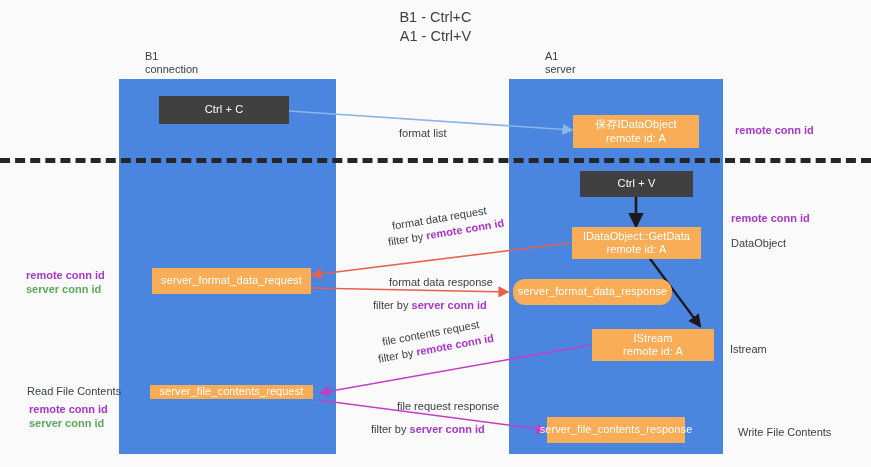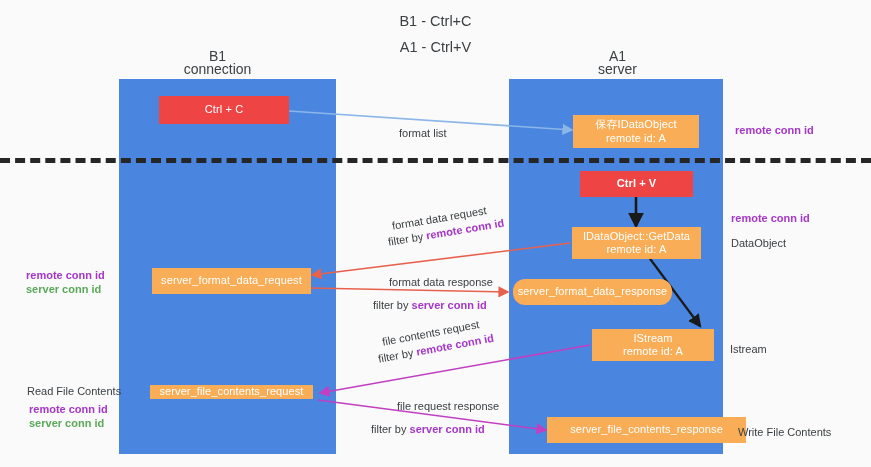--- a/index.html
+++ b/index.html
@@ -16,29 +16,29 @@
     overflow: hidden;
   }
 
   
   .title {
     position: absolute;
     left: 0; right: 0; top: 8px;
     text-align: center;
     font-size: 14.5px;
     color: #3c4043;
-    line-height: 26px;
+    line-height: 19px;
     white-space: pre;
   }
 
   
   .col-head {
     position: absolute;
-    text-align: center;
-    font-size: 14px;
+    text-align: left;
+    font-size: 11px;
     color: #3c4043;
     line-height: 13px;
     white-space: pre;
   }
 
   
   .lane {
     position: absolute;
     background: #4a86e0;
   }
@@ -50,21 +50,21 @@
     flex-direction: column;
     align-items: center;
     justify-content: center;
     color: #ffffff;
     font-size: 11px;
     line-height: 13.5px;
     text-align: center;
     white-space: pre;
     letter-spacing: 0.1px;
   }
-  .box.green  { background: #ef4444; }
+  .box.green  { background: #404040; }
   .box.orange { background: #f9ad57; }
 
   
   .divider {
     position: absolute;
     left: 0; width: 871px;
     height: 0;
     border-top: 5px dashed #262626;
   }
 
@@ -136,35 +136,35 @@
     <line x1="590" y1="345" x2="320" y2="393" stroke="#c23fc2" stroke-width="1.6" marker-end="url(#ah-mag)"></line>
 
     <line x1="318" y1="400" x2="546" y2="430" stroke="#c23fc2" stroke-width="1.6" marker-end="url(#ah-mag)"></line>
   </svg>
 
   <div class="box green" style="left:159px; top:96px; width:130px; height:28px;">Ctrl + C</div>
 
   <div class="box orange" style="left:573px; top:115px; width:126px; height:33px;">保存IDataObject
 remote id: A</div>
 
-  <div class="box green" style="left:580px; top:171px; width:113px; height:26px;font-weight:bold;">Ctrl + V</div>
+  <div class="box green" style="left:580px; top:171px; width:113px; height:26px;">Ctrl + V</div>
 
   <div class="box orange" style="left:572px; top:227px; width:129px; height:32px;">IDataObject::GetData
 remote id: A</div>
 
   <div class="box orange" style="left:152px; top:268px; width:159px; height:26px;">server_format_data_request</div>
 
   <div class="box orange" style="left:513px; top:279px; width:159px; height:26px;border-radius:12px;">server_format_data_response</div>
 
   <div class="box orange" style="left:592px; top:329px; width:122px; height:32px;">IStream
 remote id: A</div>
 
   <div class="box orange" style="left:150px; top:385px; width:163px; height:14px;">server_file_contents_request</div>
 
-  <div class="box orange" style="left:547px; top:417px; width:199px; height:26px;">server_file_contents_response</div>
+  <div class="box orange" style="left:547px; top:417px; width:138px; height:26px;">server_file_contents_response</div>
 
   <div class="divider" style="top:158px;"></div>
 
   <div class="anno" style="left:399px; top:101px;margin-top:25px;">format list</div>
 
   <div class="anno rot-a" style="left:391px; top:219px;">format data request</div>
   <div class="anno rot-a" style="left:387px; top:235px;"><span class="k">filter by </span><span class="p">remote conn id</span></div>
 
   <div class="anno" style="left:389px; top:275px;">format data response</div>
   <div class="anno" style="left:373px; top:298px;"><span class="k">filter by </span><span class="p">server conn id</span></div>

